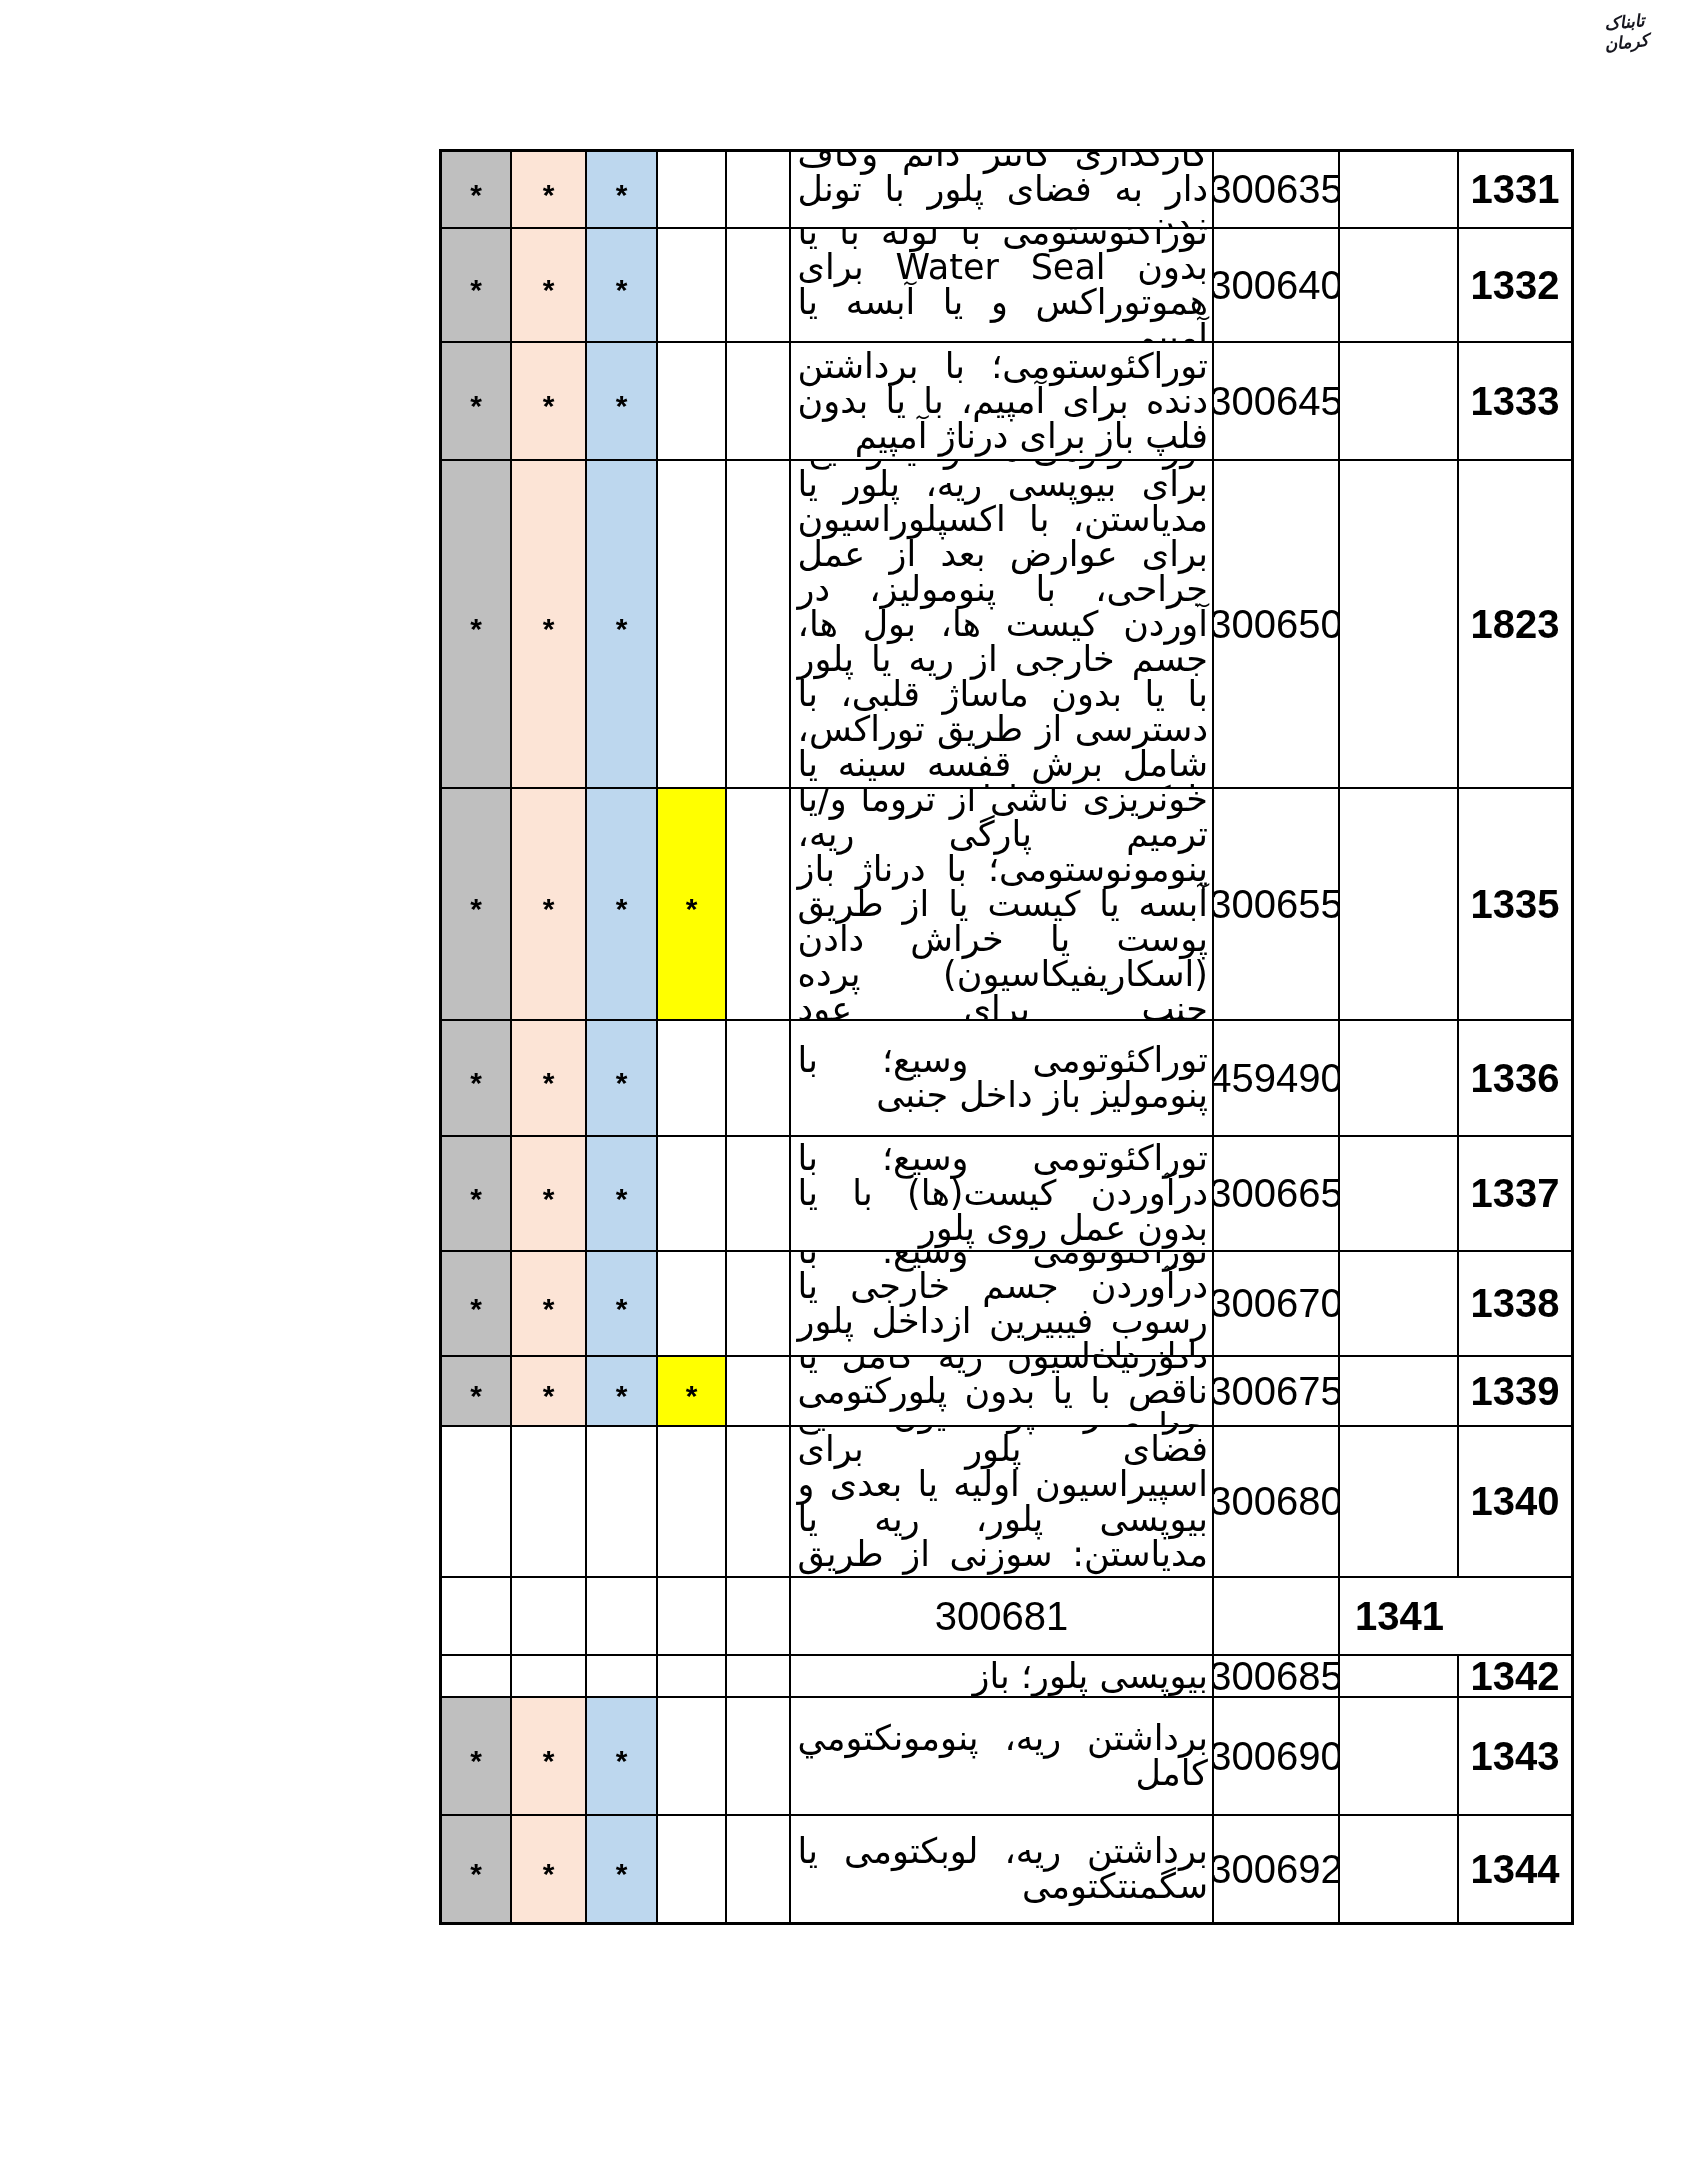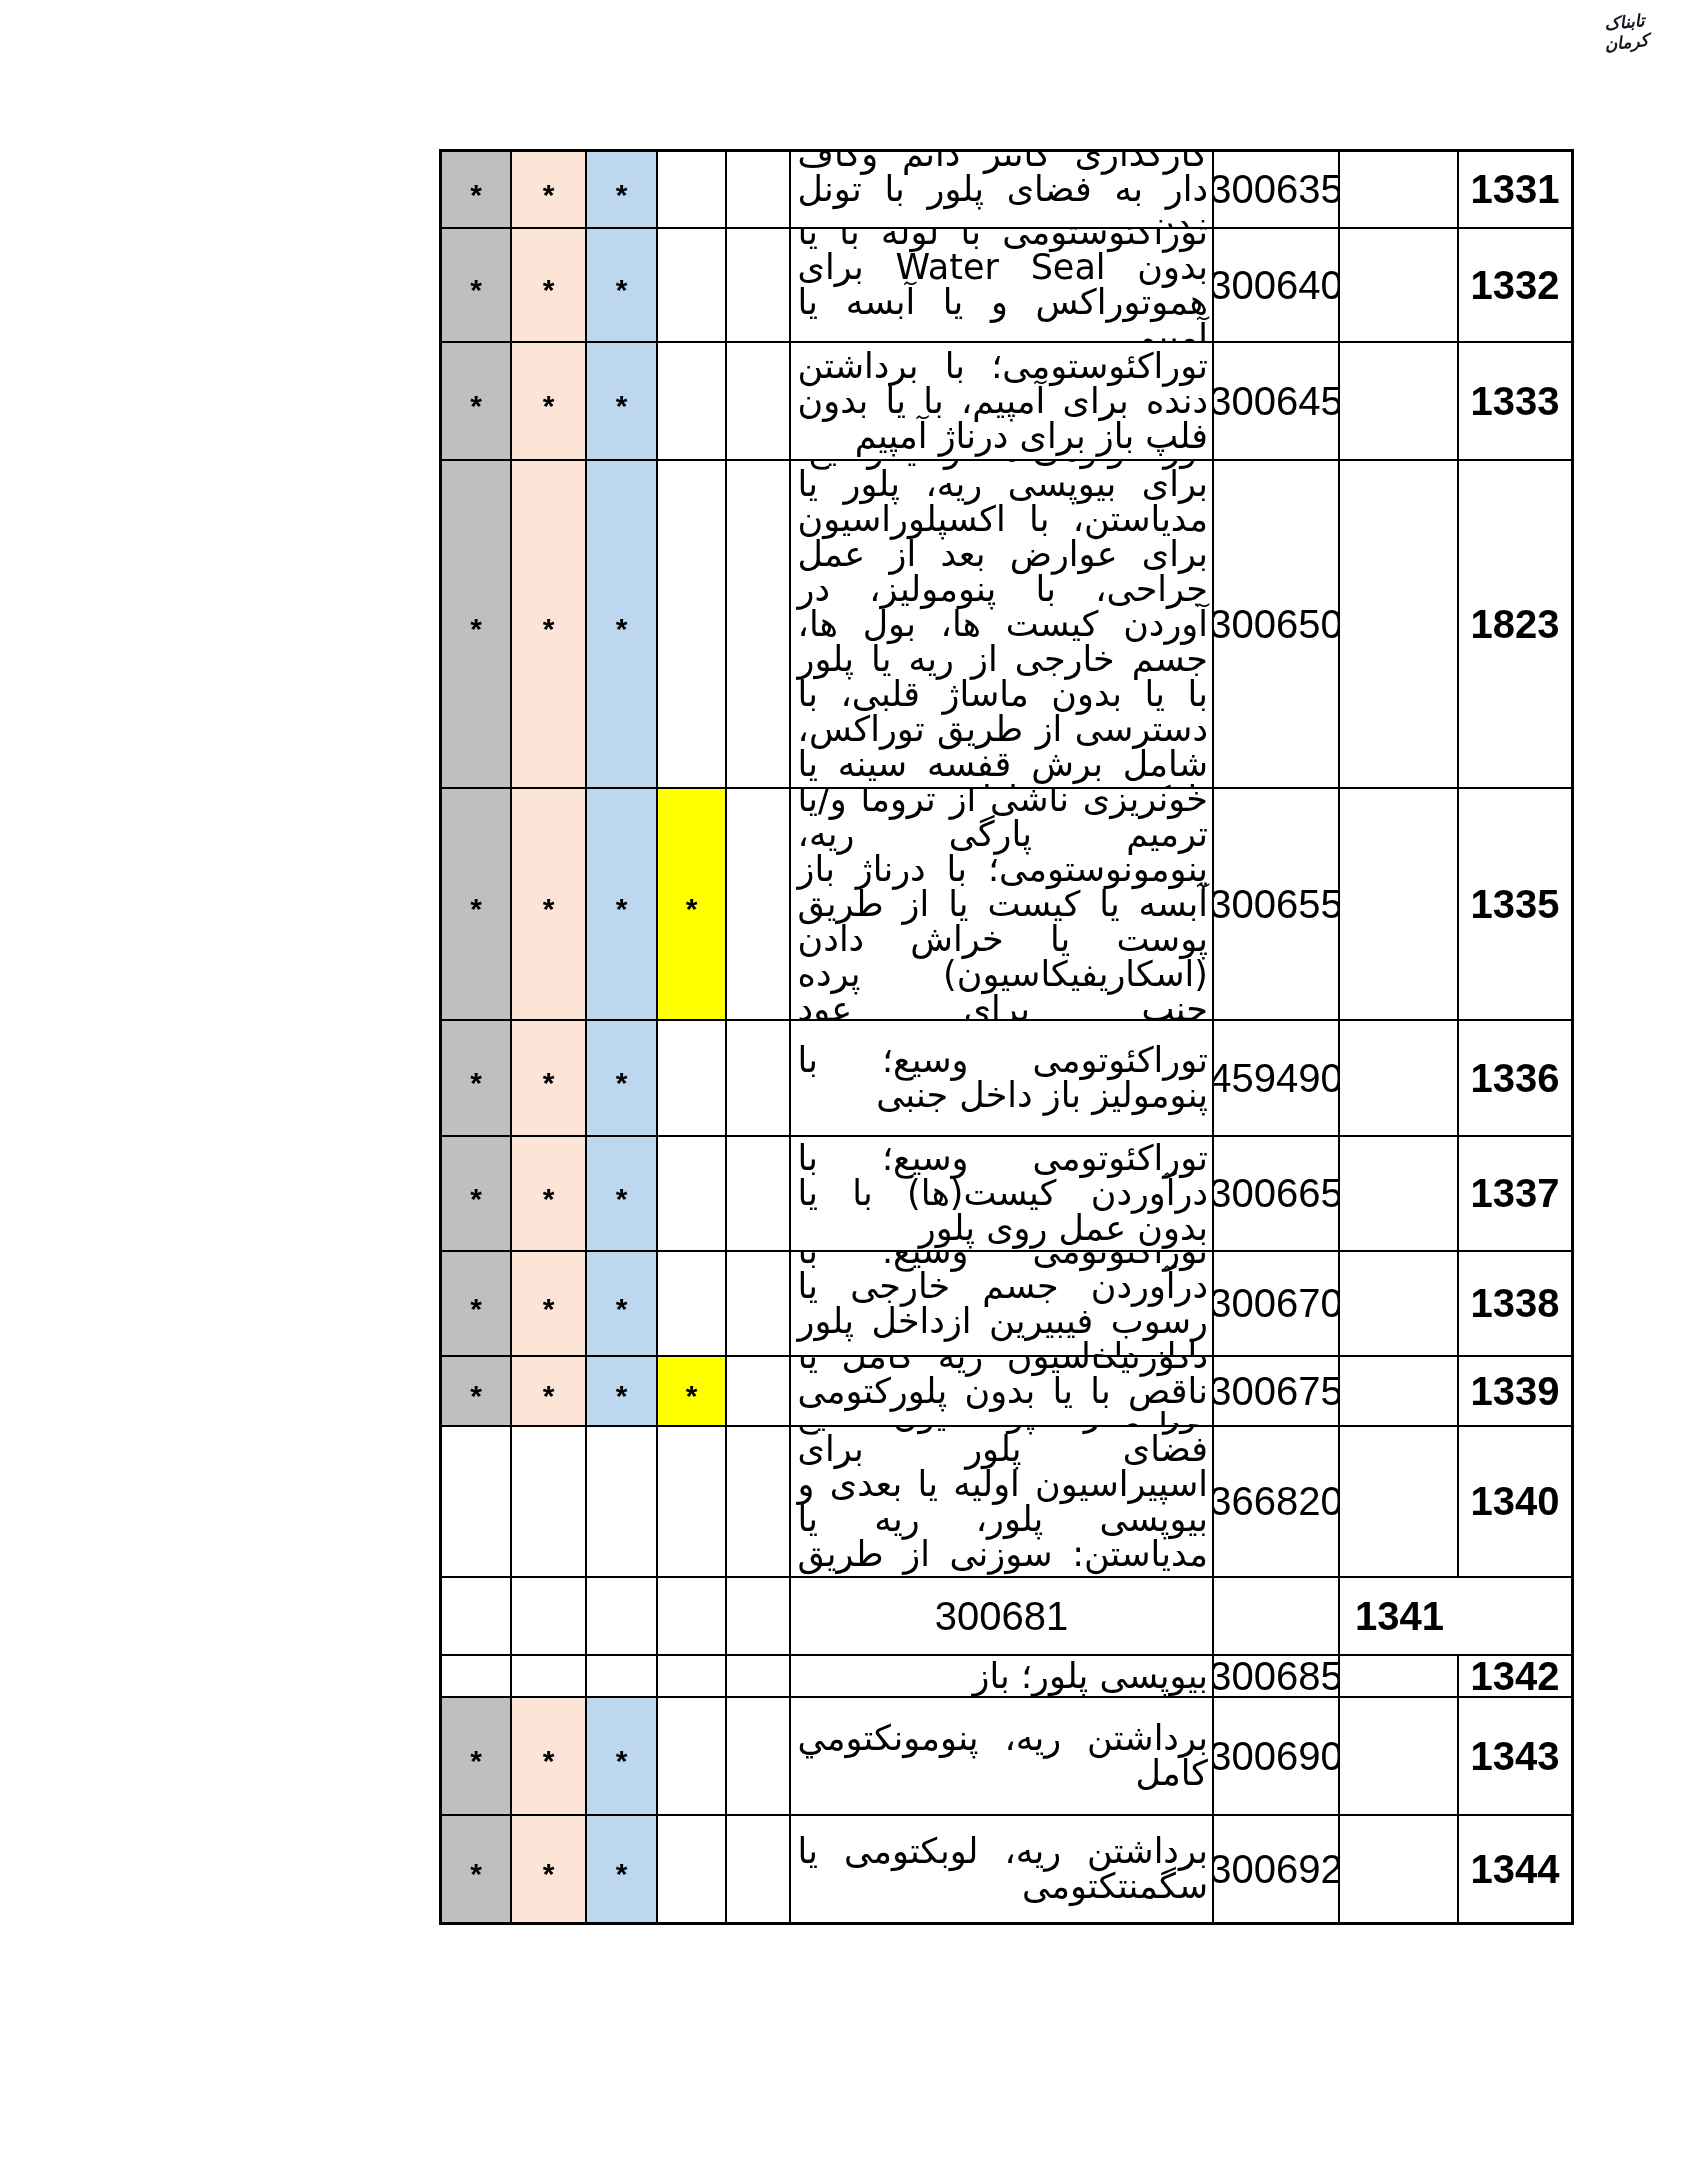--- a/index.html
+++ b/index.html
@@ -317,21 +317,21 @@
         </div>
     <div class="cell mark">
           <span class="star"></span>
         </div>
     <div class="cell mark">
           <span class="star"></span>
         </div>
     <div class="cell desc">
           <span class="desc-inner">توراسنتز، پونکسیون مایع فضای پلور برای اسپیراسیون اولیه یا بعدی و بیوپسی پلور، ریه یا مدیاستن: سوزنی از طریق پوست</span>
         </div>
-    <div class="cell code">366820</div>
+    <div class="cell code">300680</div>
     <div class="cell empty"></div>
     <div class="cell rowno">1340</div>
   </div>
 
   <div class="row" style="height: 76px;">
     <div class="cell mark">
           <span class="star"></span>
         </div>
     <div class="cell mark">
           <span class="star"></span>

